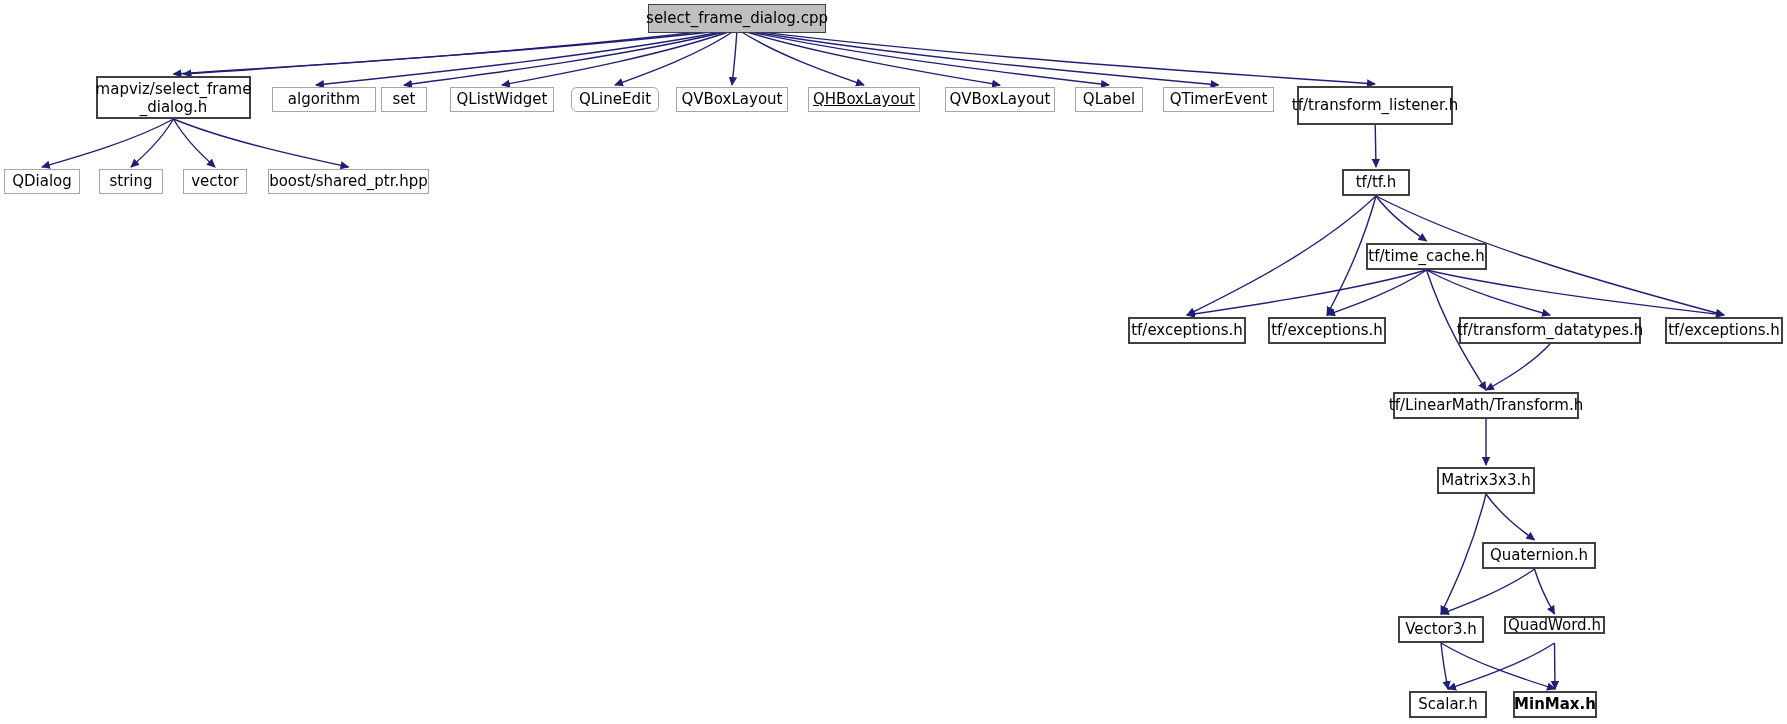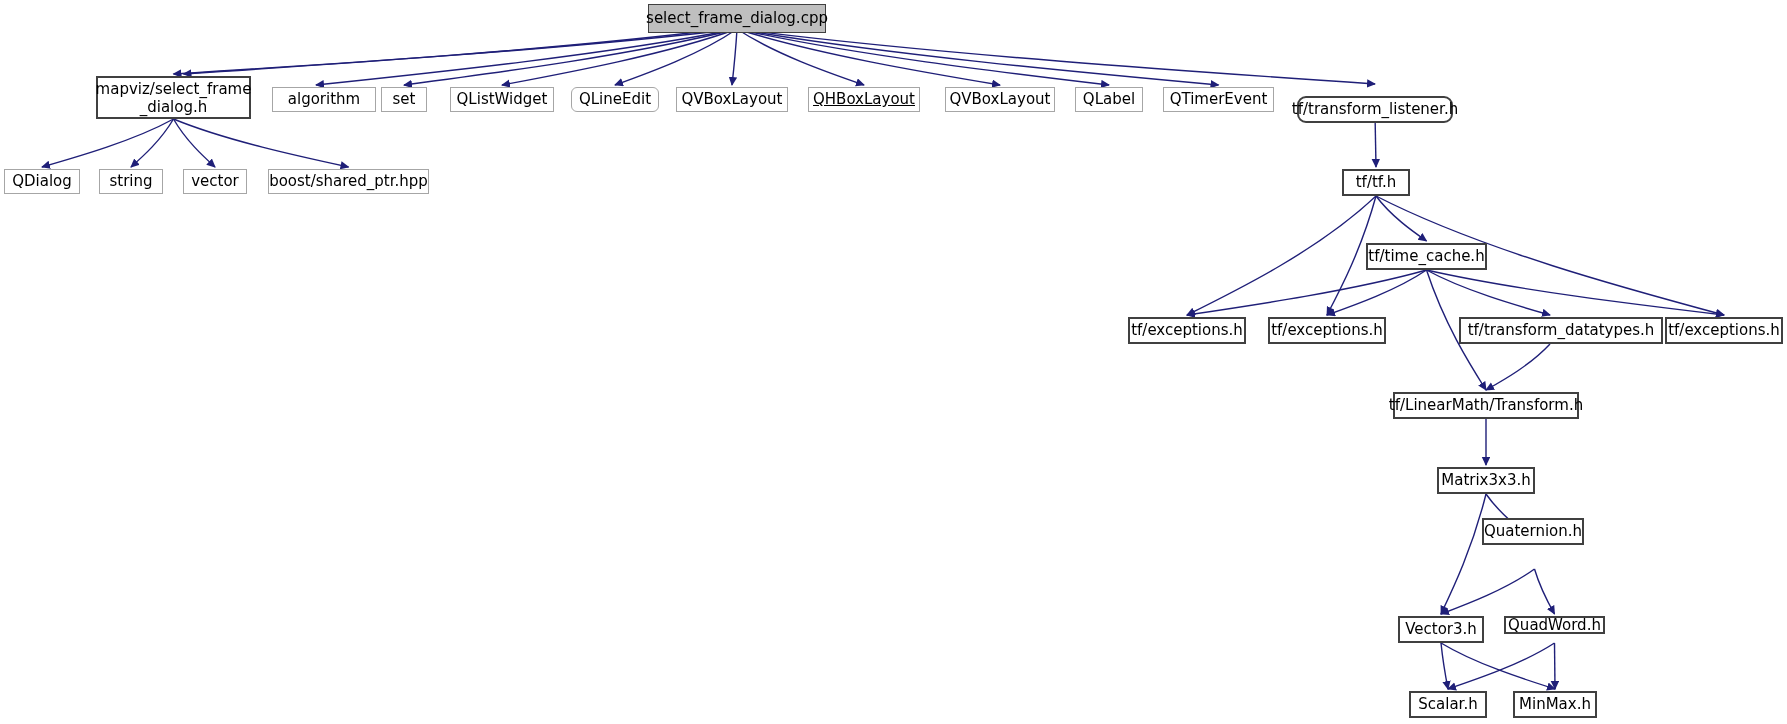--- a/index.html
+++ b/index.html
@@ -81,32 +81,32 @@
 _dialog.h</div>
       <div class="node" style="left: 272px; top: 87px; width: 104px; height: 25px;">algorithm</div>
       <div class="node" style="left: 381px; top: 87px; width: 46px; height: 25px;">set</div>
       <div class="node" style="left: 450px; top: 87px; width: 104px; height: 25px;">QListWidget</div>
       <div class="node" style="left: 571px; top: 87px; width: 88px; height: 25px; border-radius: 6px;">QLineEdit</div>
       <div class="node" style="left: 676px; top: 87px; width: 112px; height: 25px;">QVBoxLayout</div>
       <div class="node" style="left: 808px; top: 87px; width: 112px; height: 25px; text-decoration: underline;">QHBoxLayout</div>
       <div class="node" style="left: 945px; top: 87px; width: 110px; height: 25px;">QVBoxLayout</div>
       <div class="node" style="left: 1075px; top: 87px; width: 68px; height: 25px;">QLabel</div>
       <div class="node" style="left: 1163px; top: 87px; width: 111px; height: 25px;">QTimerEvent</div>
-      <div class="node strong" style="left: 1297px; top: 96px; width: 156px; height: 27px; border-radius: 9px;">tf/transform_listener.h</div>
+      <div class="node strong" style="left: 1297px; top: 86px; width: 156px; height: 39px;">tf/transform_listener.h</div>
       <div class="node" style="left: 4px; top: 169px; width: 76px; height: 25px;">QDialog</div>
       <div class="node" style="left: 99px; top: 169px; width: 64px; height: 25px;">string</div>
       <div class="node" style="left: 183px; top: 169px; width: 64px; height: 25px;">vector</div>
       <div class="node" style="left: 268px; top: 169px; width: 161px; height: 25px;">boost/shared_ptr.hpp</div>
       <div class="node strong" style="left: 1342px; top: 169px; width: 68px; height: 27px;">tf/tf.h</div>
       <div class="node strong" style="left: 1366px; top: 243px; width: 121px; height: 27px;">tf/time_cache.h</div>
       <div class="node strong" style="left: 1128px; top: 317px; width: 118px; height: 27px;">tf/exceptions.h</div>
       <div class="node strong" style="left: 1268px; top: 317px; width: 118px; height: 27px;">tf/exceptions.h</div>
-      <div class="node strong" style="left: 1459px; top: 317px; width: 204px; height: 27px;">tf/transform_datatypes.h</div>
+      <div class="node strong" style="left: 1459px; top: 317px; width: 182px; height: 27px;">tf/transform_datatypes.h</div>
       <div class="node strong" style="left: 1665px; top: 317px; width: 118px; height: 27px;">tf/exceptions.h</div>
       <div class="node strong" style="left: 1393px; top: 392px; width: 186px; height: 27px;">tf/LinearMath/Transform.h</div>
       <div class="node strong" style="left: 1437px; top: 467px; width: 98px; height: 27px;">Matrix3x3.h</div>
-      <div class="node strong" style="left: 1482px; top: 518px; width: 102px; height: 27px;">Quaternion.h</div>
+      <div class="node strong" style="left: 1482px; top: 542px; width: 114px; height: 27px;">Quaternion.h</div>
       <div class="node strong" style="left: 1398px; top: 616px; width: 86px; height: 27px;">Vector3.h</div>
       <div class="node strong" style="left: 1504px; top: 616px; width: 101px; height: 18px; text-align: right;">QuadWord.h</div>
       <div class="node strong" style="left: 1409px; top: 691px; width: 78px; height: 27px;">Scalar.h</div>
-      <div class="node strong" style="left: 1513px; top: 691px; width: 84px; height: 27px;">MinMax.h</div>
+      <div class="node strong" style="left: 1513px; top: 691px; width: 84px; height: 27px; font-weight: bold;">MinMax.h</div>
     </div>
 </div>
 
 </body></html>

